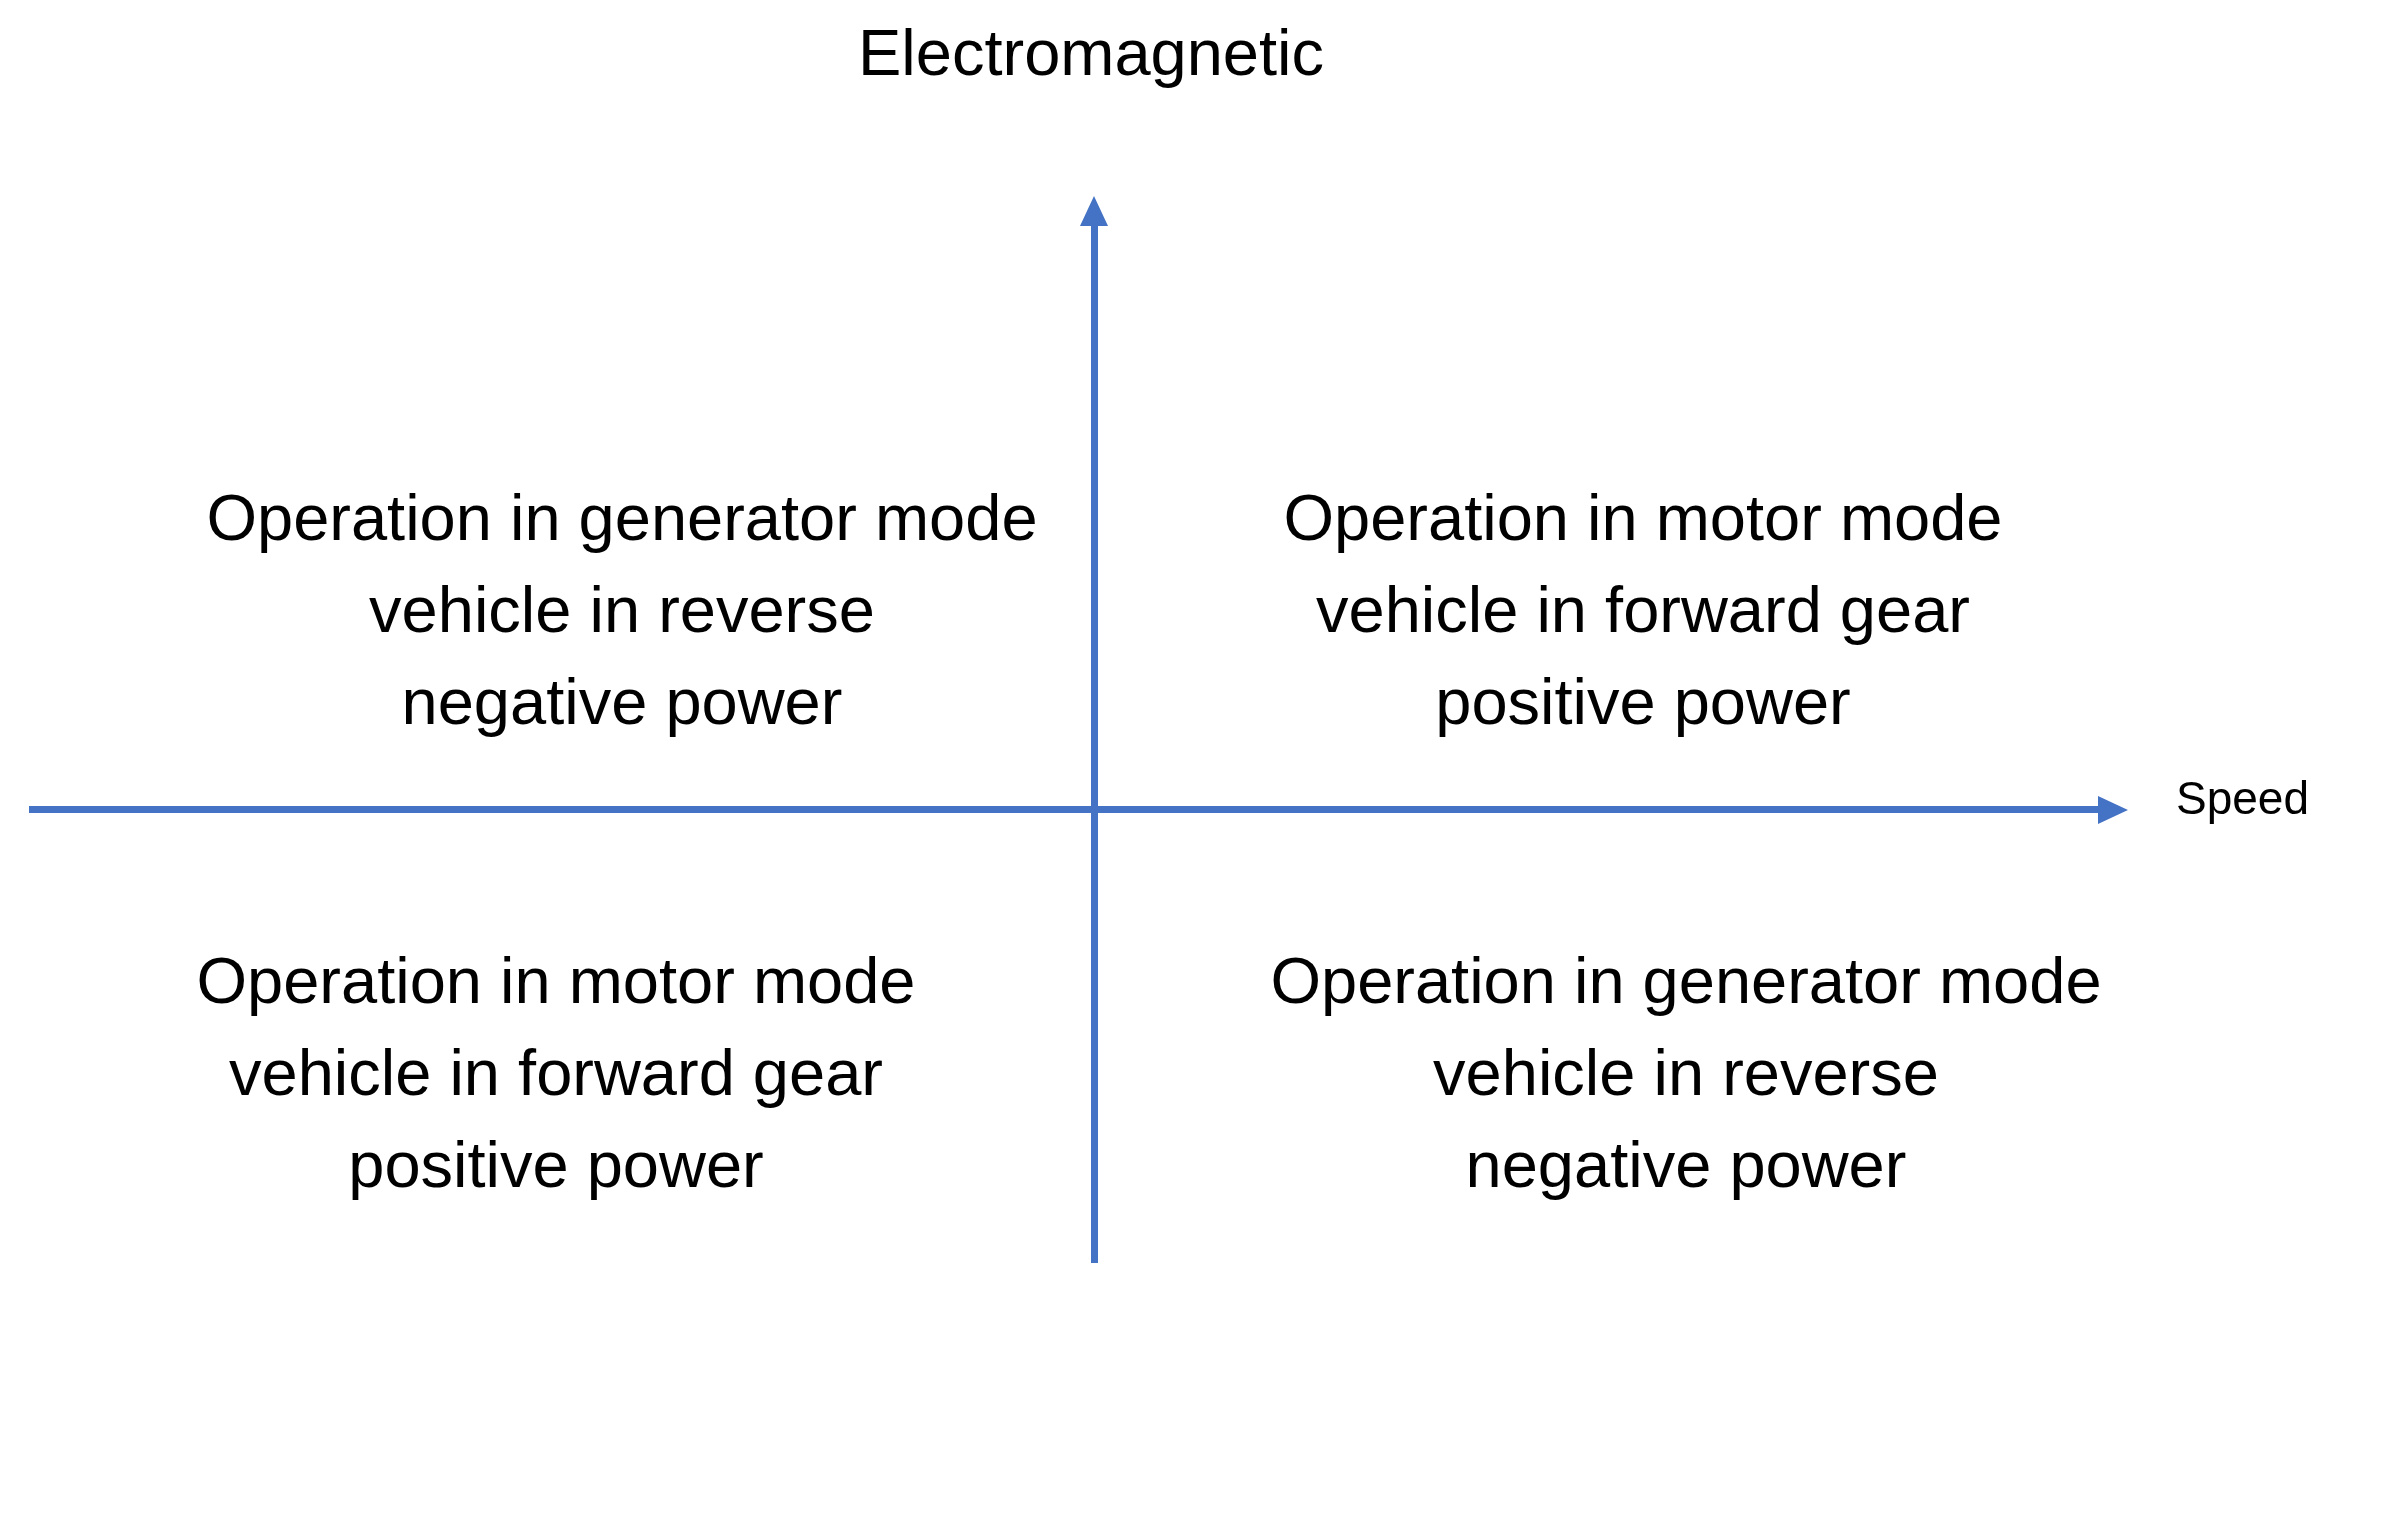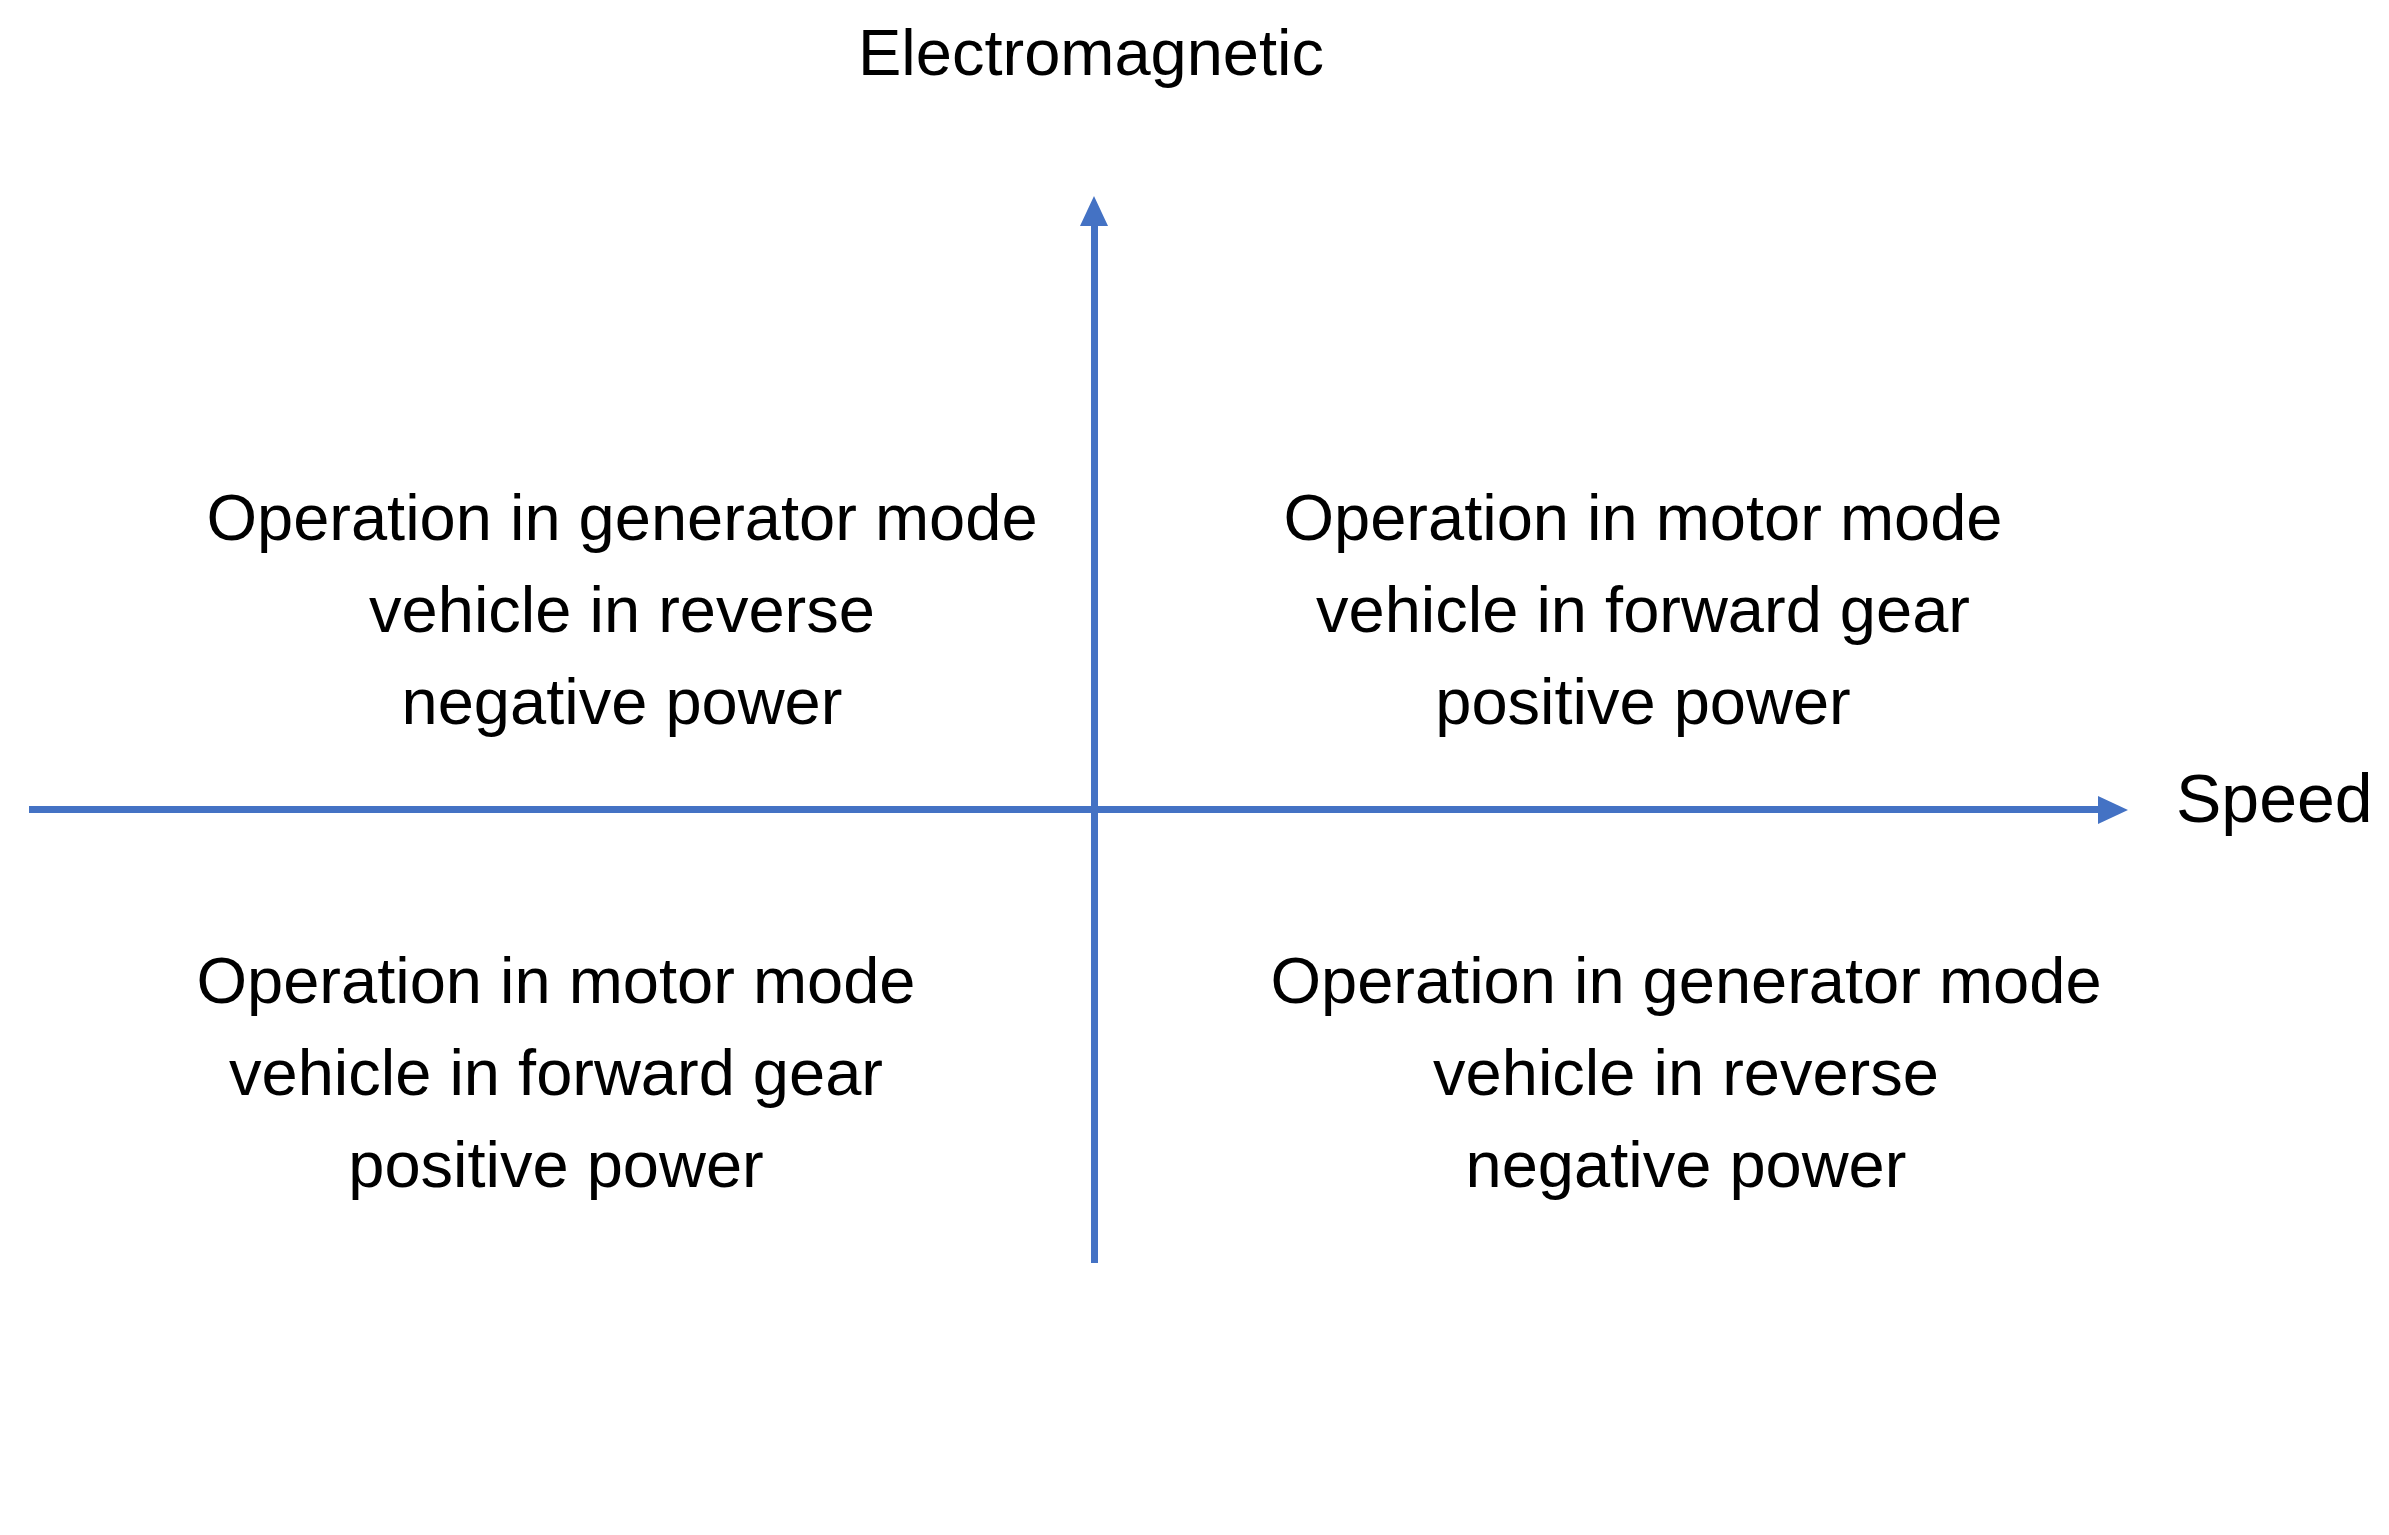--- a/index.html
+++ b/index.html
@@ -64,21 +64,21 @@
     border-top: 14px solid transparent;
     border-bottom: 14px solid transparent;
     border-left: 30px solid var(--axis-color, #4472C4);
   }
   
   .y-axis-title { left: 1091px; top: 7px; }
   .x-axis-title {
     position: absolute;
     left: 2176px;
     top: 752px;
-    font-size: 68px;
+    font-size: 46px;
     line-height: 92px;
     white-space: nowrap;
     color: var(--text-color, #000000);
   }
   .q-top-left     { left: 622px;  top: 472px; }
   .q-top-right    { left: 1643px; top: 472px; }
   .q-bottom-left  { left: 556px;  top: 935px; }
   .q-bottom-right { left: 1686px; top: 935px; }
 </style>
 </head>

